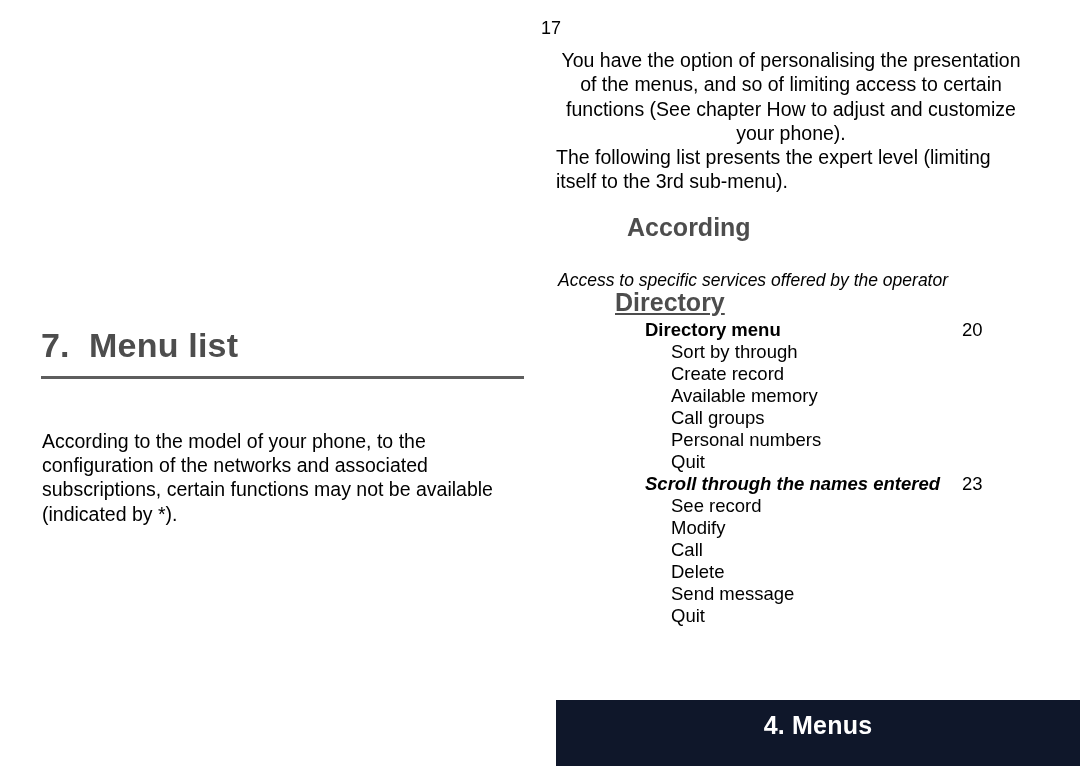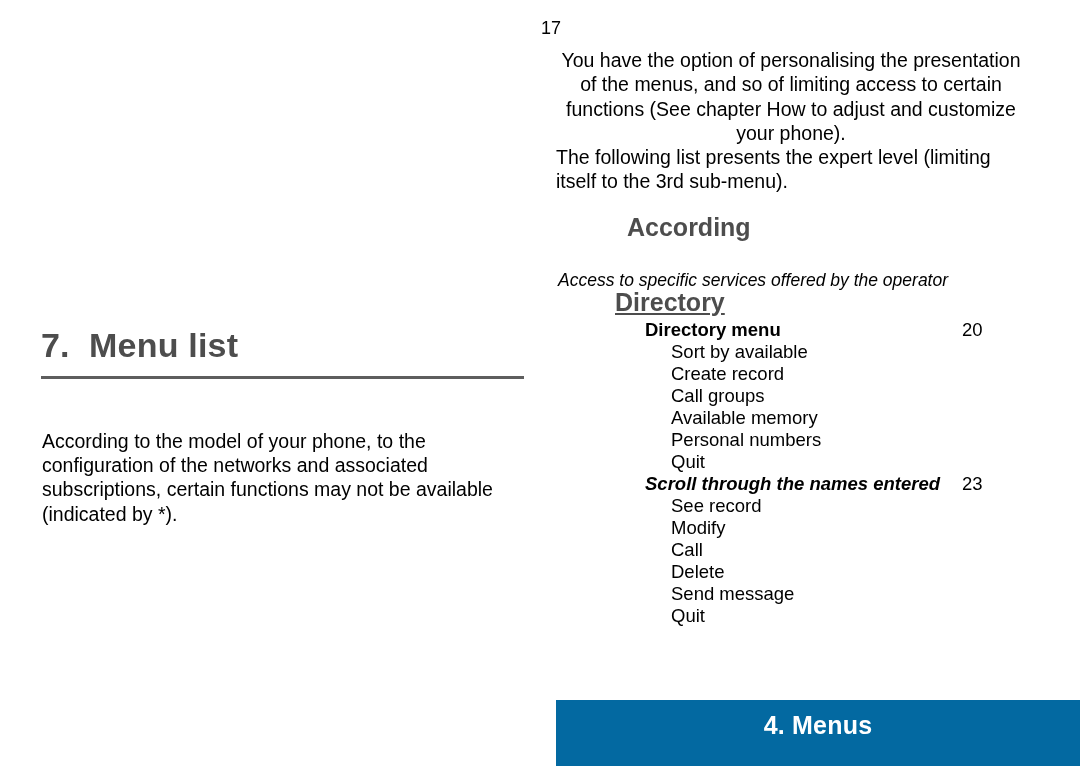--- a/index.html
+++ b/index.html
@@ -156,21 +156,21 @@
     white-space: nowrap;
   }
 
   
   #footer-banner {
     position: absolute;
     left: 556px;
     top: 700px;
     width: 524px;
     height: 66px;
-    background: #0369a1;
+    background: #0f172a;
   }
   #footer-banner-text {
     position: absolute;
     left: 0;
     top: 11px;
     width: 524px;
     text-align: center;
     font-size: 25px;
     font-weight: bold;
     color: #ffffff;
@@ -203,30 +203,30 @@
   <div id="services-subtitle">Access to specific services offered by the operator</div>
 
   <div class="section-heading" id="directory-heading">Directory</div>
 
   <div id="menu-list">
       <div class="menu-row">
         <div class="menu-entry-label bold">Directory menu</div>
         <div class="menu-entry-page">20</div>
       </div>
       <div class="menu-row">
-        <div class="menu-subitem">Sort by available</div>
+        <div class="menu-subitem">Sort by through</div>
       </div>
       <div class="menu-row">
         <div class="menu-subitem">Create record</div>
       </div>
       <div class="menu-row">
+        <div class="menu-subitem">Available memory</div>
+      </div>
+      <div class="menu-row">
         <div class="menu-subitem">Call groups</div>
-      </div>
-      <div class="menu-row">
-        <div class="menu-subitem">Available memory</div>
       </div>
       <div class="menu-row">
         <div class="menu-subitem">Personal numbers</div>
       </div>
       <div class="menu-row">
         <div class="menu-subitem">Quit</div>
       </div>
       <div class="menu-row">
         <div class="menu-entry-label bolditalic">Scroll through the names entered</div>
         <div class="menu-entry-page">23</div>

